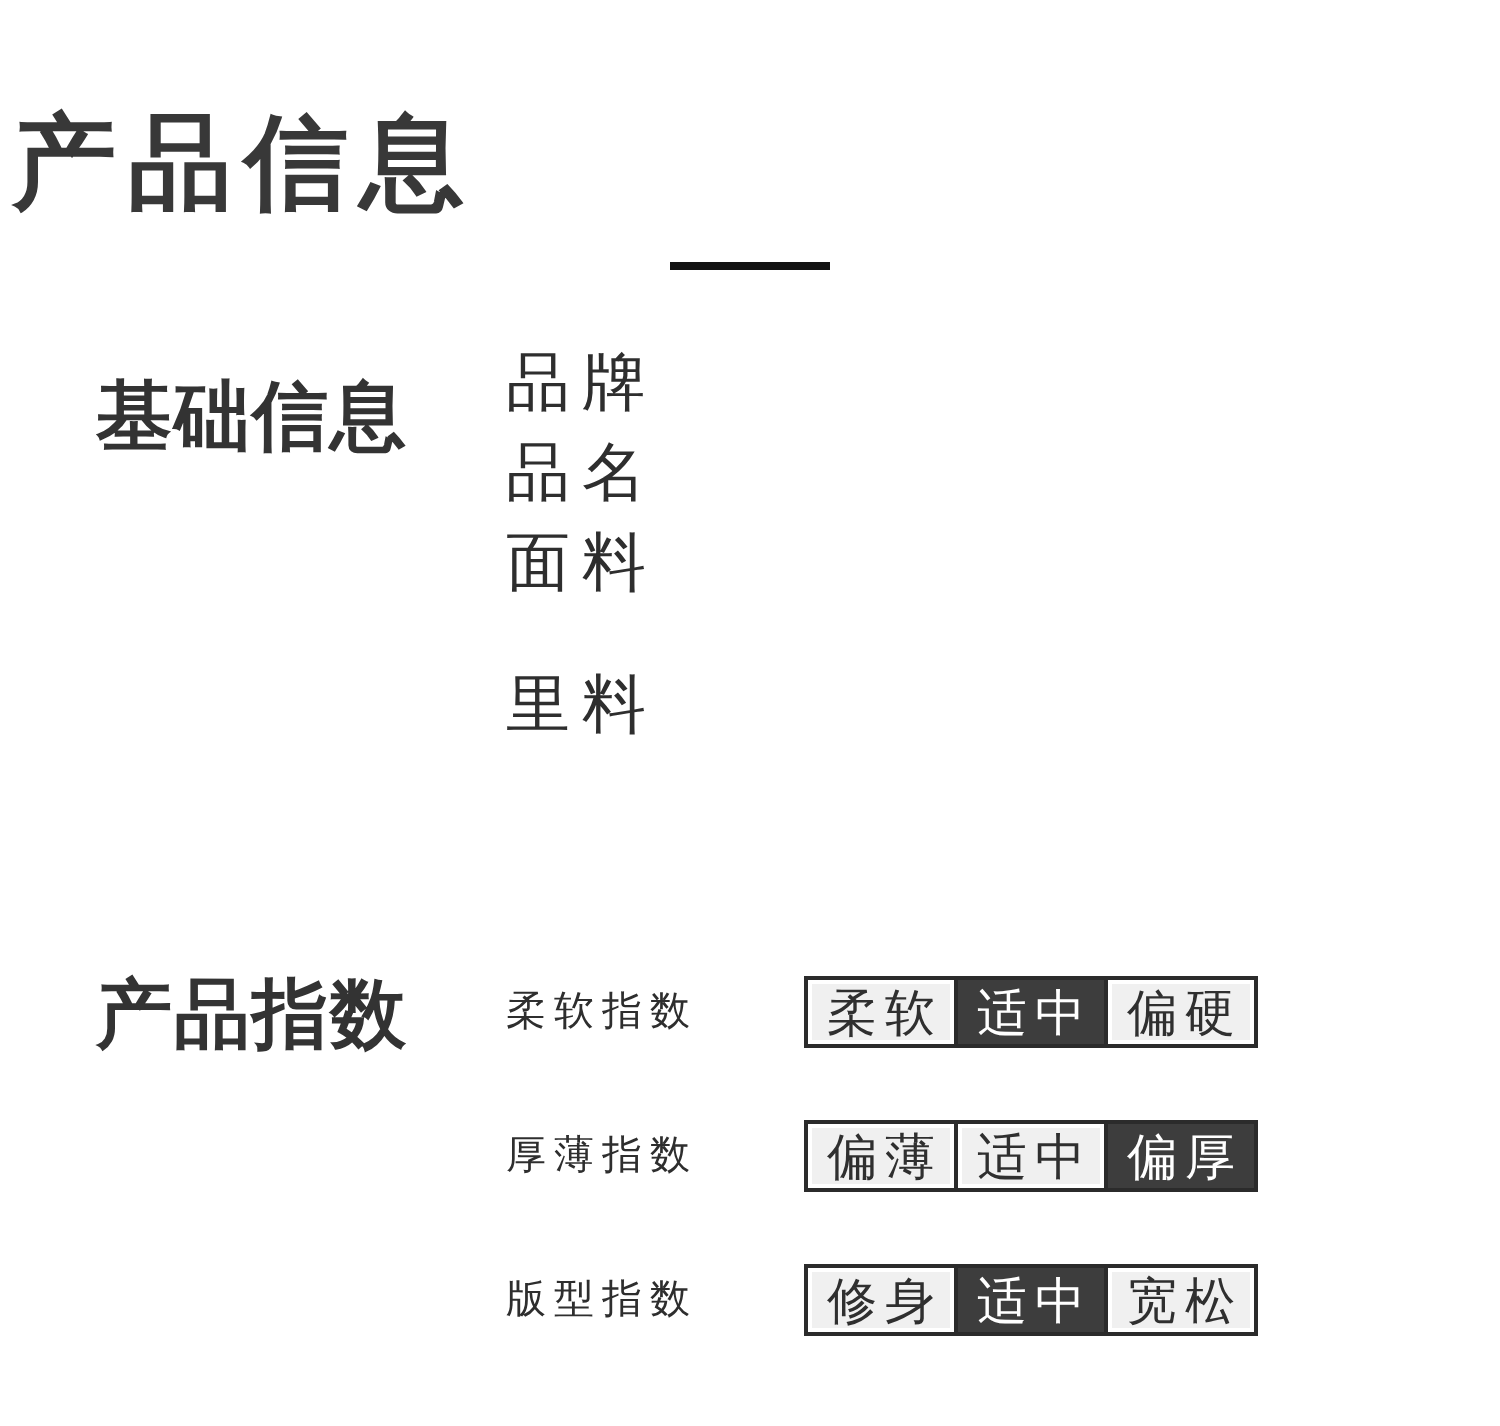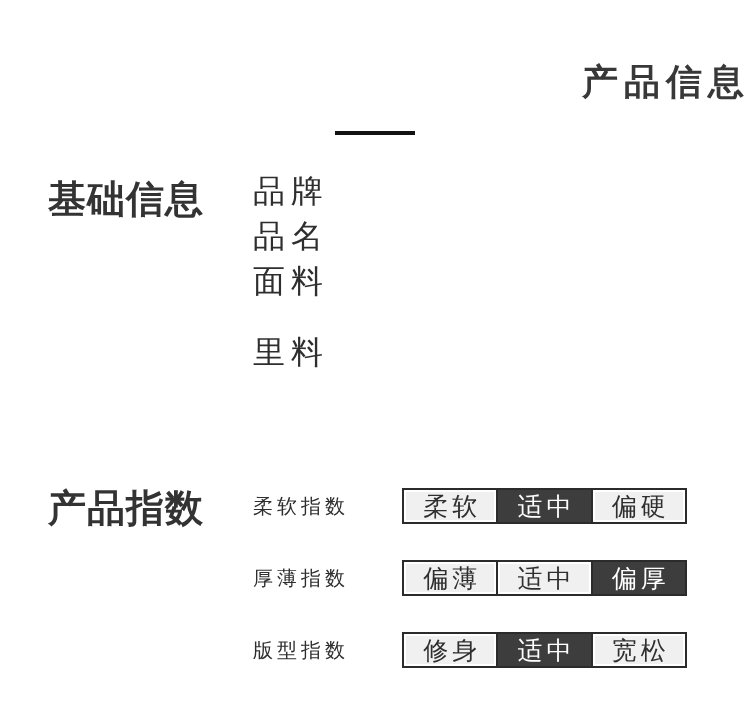--- a/index.html
+++ b/index.html
@@ -16,22 +16,22 @@
     overflow: hidden;
   }
 
   
   .title {
     position: absolute;
     top: 52px;
     left: 0;
     width: 750px;
     margin: 0;
-    text-align: right;
-    font-size: 36px;
+    text-align: left;
+    font-size: 52px;
     line-height: 60px;
     font-weight: 900;
     letter-spacing: 6px;
     text-indent: 6px;
     color: var(--title-text, #383838);
   }
   .title-underline {
     position: absolute;
     top: 131px;
     left: 50%;
@@ -45,21 +45,21 @@
   .section-heading {
     position: absolute;
     left: 48px;
     margin: 0;
     font-size: 38px;
     line-height: 38px;
     font-weight: 900;
     letter-spacing: 1px;
     color: var(--heading-text, #333333);
   }
-  .section-heading.basic { top: 180px; }
+  .section-heading.basic { top: 190px; }
   .section-heading.index { top: 489px; text-align: right; }
 
   
   .basic-rows {
     position: absolute;
     left: 253px;
     top: 178px;
   }
   .field-row {
     height: 26px;
@@ -87,21 +87,21 @@
   .row-label {
     width: 149px;
     font-size: 20px;
     line-height: 26px;
     letter-spacing: 4px;
     color: var(--label-text, #2e2e2e);
     white-space: nowrap;
   }
   .segmented {
     display: flex;
-    width: 285px;
+    width: 227px;
     height: 36px;
     box-sizing: border-box;
     border: 2px solid var(--segment-border, #2b2b2b);
   }
   .seg {
     flex: 1 1 0;
     display: flex;
     align-items: center;
     justify-content: center;
     font-size: 25px;

